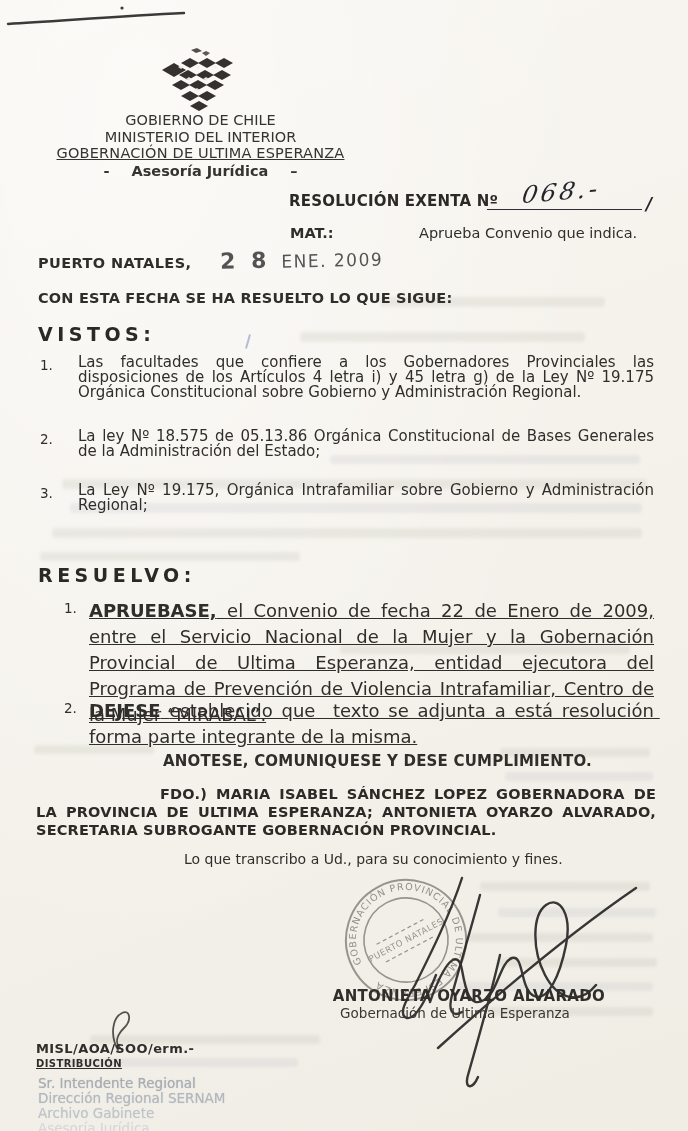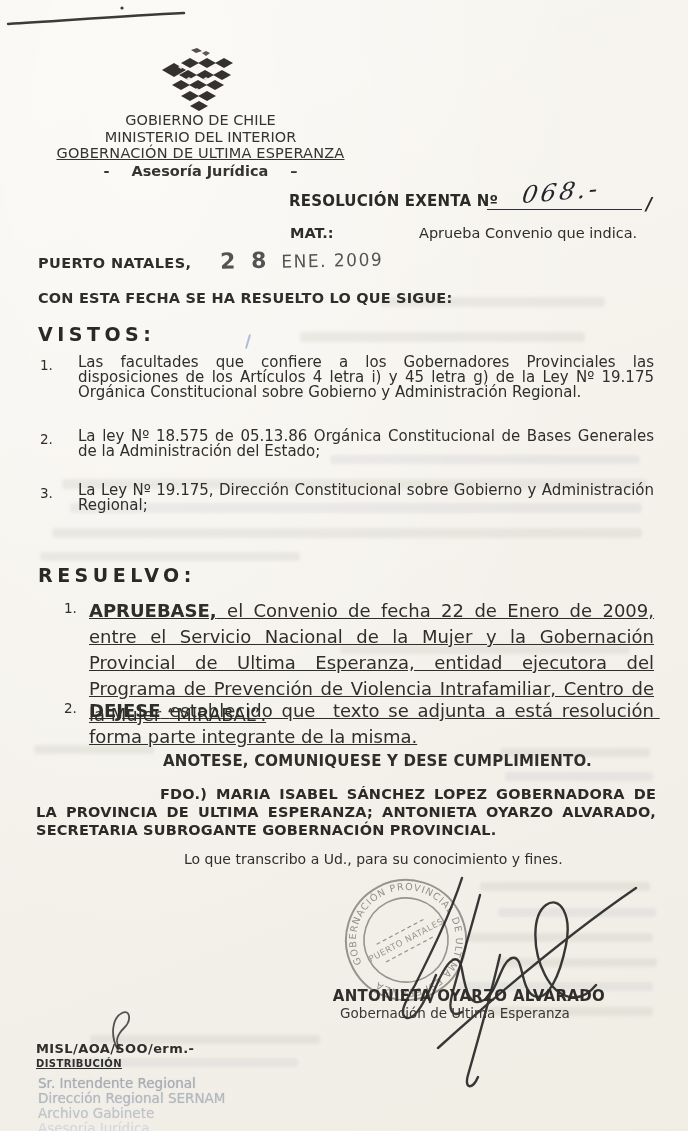--- a/index.html
+++ b/index.html
@@ -165,21 +165,21 @@
   <div class="abs vrow v1">
     <div class="num">1.</div>
     <div class="txt">Las facultades que confiere a los Gobernadores Provinciales las disposiciones de los Artículos 4 letra i) y 45 letra g) de la Ley Nº 19.175 Orgánica Constitucional sobre Gobierno y Administración Regional.</div>
   </div>
   <div class="abs vrow v2">
     <div class="num">2.</div>
     <div class="txt">La ley Nº 18.575 de 05.13.86 Orgánica Constitucional de Bases Generales de la Administración del Estado;</div>
   </div>
   <div class="abs vrow v3">
     <div class="num">3.</div>
-    <div class="txt">La Ley Nº 19.175, Dirección Constitucional sobre Gobierno y Administración Regional;</div>
+    <div class="txt">La Ley Nº 19.175, Orgánica Intrafamiliar sobre Gobierno y Administración Regional;</div>
   </div>
 
   <div class="abs sect resuelvo-h">RESUELVO:</div>
   <div class="abs rrow r1">
     <div class="num">1.</div>
     <div class="txt"><span class="lead">APRUEBASE,</span> <span>el Convenio de fecha 22 de Enero de 2009, entre el Servicio Nacional de la Mujer y la Gobernación Provincial de Ultima Esperanza, entidad ejecutora del Programa de Prevención de Violencia Intrafamiliar, Centro de la Mujer “MIRABAL”.</span></div>
   </div>
   <div class="abs rrow r2">
     <div class="num">2.</div>
     <div class="txt"><span class="lead">DEJESE</span> <span class="prewrap">establecido que  texto se adjunta a está resolución forma parte integrante de la misma.</span></div>

